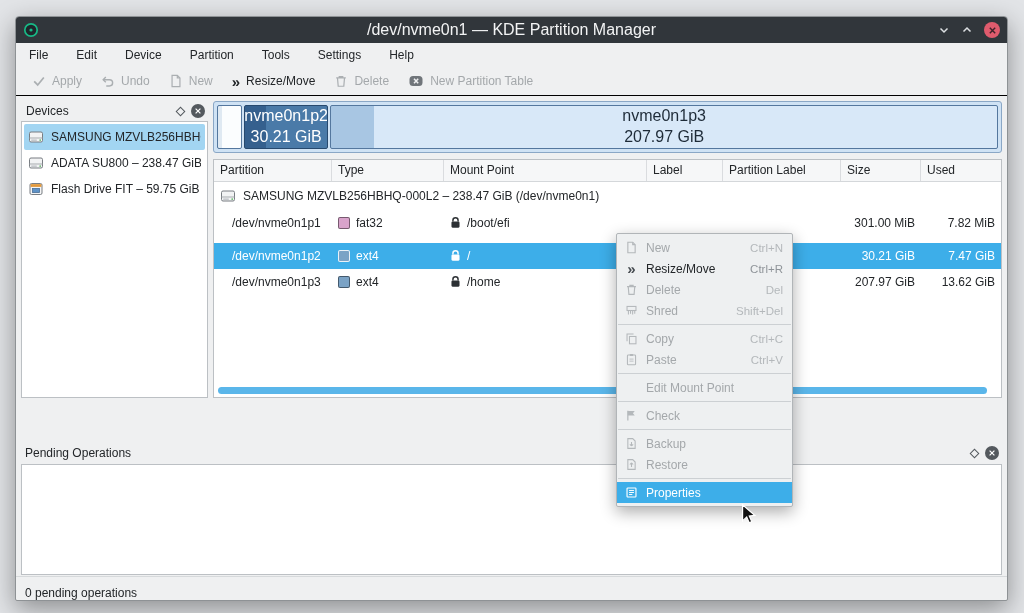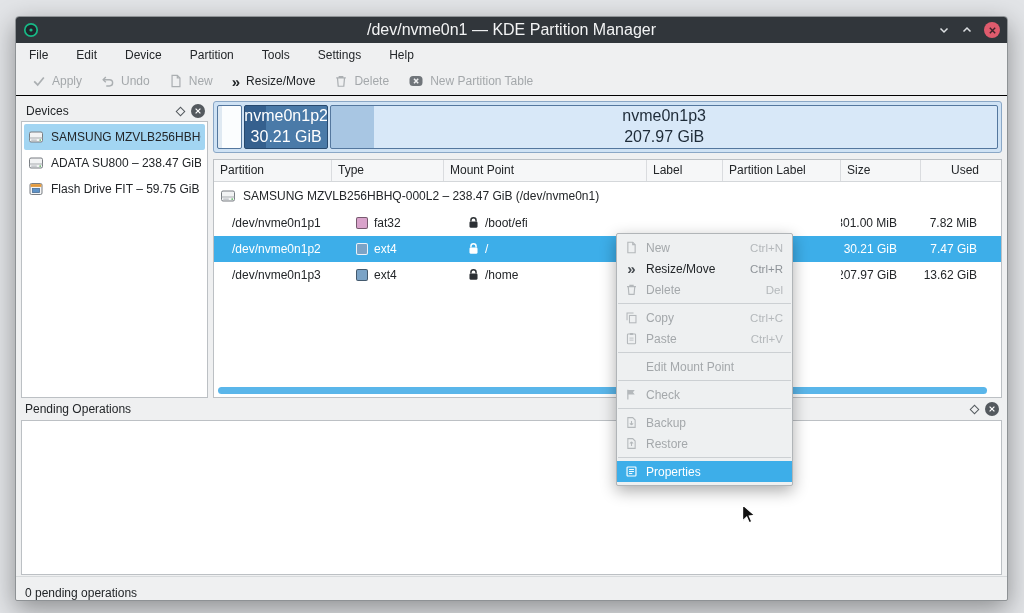--- a/index.html
+++ b/index.html
@@ -56,36 +56,36 @@
     font-size:16px; line-height:1.3; overflow:hidden; white-space:nowrap; }
   .seg-p1 { width:3.2%; background:linear-gradient(to right,#dfe9f2 0 18%,#fbfdfe 18%); }
   .seg-p2 { width:10.8%; color:#fff; border-color:#27496e;
     background:linear-gradient(to right,#35608e 0 25%,#4a7aa8 25%); }
   .seg-p3 { flex:1; color:#1e2b38; background:linear-gradient(to right,#a8c6e3 0 6.5%,#d8e8f8 6.5%); }
   
   .table-panel { flex:1; background:#fff; border:1px solid #bcc0c4; position:relative; display:flex; flex-direction:column; overflow:hidden; }
   .tgrid { display:grid; grid-template-columns:118px 112px 203px 76px 118px 80px 1fr; }
   .thead { background:#f6f7f8; border-bottom:1px solid #d4d7da; flex:0 0 22px; }
   .th { padding:3px 6px; border-right:1px solid #dadcdf; display:flex; align-items:center; white-space:nowrap; overflow:hidden; }
-  .th:last-child { border-right:none;margin-left:24px; }
+  .th:last-child { border-right:none; }
   .device-row { flex:0 0 28px; display:flex; align-items:center; gap:7px; padding:0 6px; }
   .trow { height:26px; align-items:center; }
-  .trow.selected { background:var(--accent,#3daee9); color:#fff; }
-  .td { padding:0 24px; display:flex; align-items:center; gap:6px; height:100%; white-space:nowrap; overflow:hidden; }
+  .trow.selected { background:var(--accent,#3daee9); color:#fff;margin-top:7px; }
+  .td { padding:0 6px; display:flex; align-items:center; gap:6px; height:100%; white-space:nowrap; overflow:hidden; }
   .td.part { padding-left:18px; }
   .td.num { justify-content:flex-end; }
   .swatch { width:12px; height:12px; border-radius:2px; border:1px solid rgba(0,0,0,.45); flex:0 0 12px; }
   .swatch.fat32 { background:var(--fat32,#d9a3cb); }
   .swatch.ext4 { background:var(--ext4,#7ba3c6); }
   .trow.selected .swatch { border-color:rgba(255,255,255,.85); }
   .lock { display:flex; color:#2c3034; }
   .trow.selected .lock { color:#fff; }
   .hscroll { position:absolute; left:4px; right:14px; bottom:3px; height:7px; border-radius:3.5px; background:#5ab6ea; }
   
-  .pending { flex:1; display:flex; flex-direction:column; padding:0 5px; min-height:0; }
+  .pending { flex:1; display:flex; flex-direction:column; padding:0 5px; min-height:0;margin-top:44px; }
   .pending-header { flex:0 0 22px; display:flex; align-items:center; justify-content:space-between; padding:0 3px 0 4px; }
   .pending-content { flex:1; background:#fff; border:1px solid #bcc0c4; margin-bottom:1px; }
   
   .statusbar { flex:0 0 24px; display:flex; align-items:flex-end; padding:0 9px; border-top:1px solid #d6d9db; }
   
   .context-menu { position:absolute; left:600px; top:216px; width:177px; background:#eef0f1;
     border:1px solid #b1b5b8; border-radius:2px; box-shadow:0 5px 16px rgba(0,0,0,.33); padding:3px 0; z-index:10; }
   .cm-item { height:21px; display:flex; align-items:center; gap:7px; padding:0 9px 0 7px; }
   .cm-icon { width:15px; display:flex; justify-content:center; align-items:center; color:#474c51; flex:0 0 15px; }
   .cm-noicon { width:15px; flex:0 0 15px; }
@@ -384,20 +384,30 @@
     </div>
     <div class="cm-item disabled">
       <span class="cm-icon">
           <svg width="13" height="13" viewBox="0 0 16 16">
             <path d="M2.5 4.5h11M6 4.5V3h4v1.5M4 4.5l.8 9.5h6.4l.8-9.5" fill="none" stroke="currentColor" stroke-width="1.4"></path>
           </svg>
         </span>
       <span class="cm-label">Delete</span>
       <span class="cm-shortcut">Del</span>
     </div>
+    <div class="cm-item disabled">
+      <span class="cm-icon">
+          <svg width="13" height="13" viewBox="0 0 16 16">
+            <rect x="2.5" y="3" width="11" height="5" fill="none" stroke="currentColor" stroke-width="1.3"></rect>
+            <path d="M4.2 8v5M6.8 8v4M9.4 8v5M12 8v4" stroke="currentColor" stroke-width="1.3"></path>
+          </svg>
+        </span>
+      <span class="cm-label">Shred</span>
+      <span class="cm-shortcut">Shift+Del</span>
+    </div>
     <div class="cm-sep"></div>
     <div class="cm-item disabled">
       <span class="cm-icon">
           <svg width="13" height="13" viewBox="0 0 16 16">
             <rect x="5.5" y="5.5" width="8" height="9" fill="none" stroke="currentColor" stroke-width="1.3"></rect>
             <path d="M10.5 2.5h-8v9" fill="none" stroke="currentColor" stroke-width="1.3"></path>
           </svg>
         </span>
       <span class="cm-label">Copy</span>
       <span class="cm-shortcut">Ctrl+C</span>

